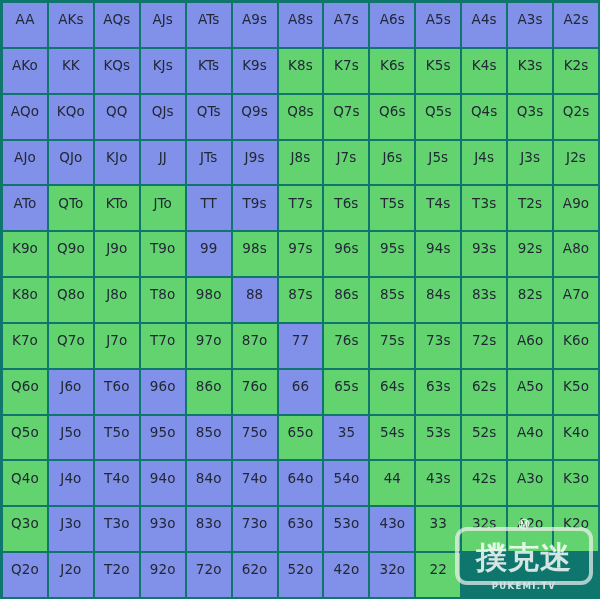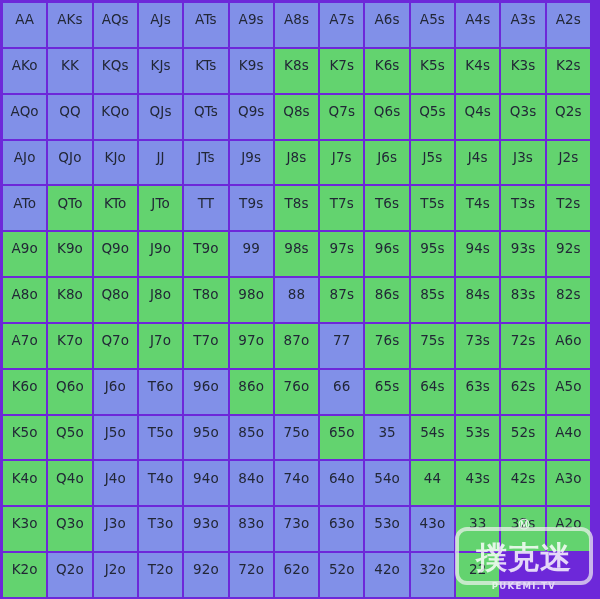--- a/index.html
+++ b/index.html
@@ -24,23 +24,23 @@
   #grid {
     position: absolute;
     top: 0;
     left: 0;
     width: 600px;
     height: 599px;
     display: grid;
     grid-template-columns: repeat(13, 1fr);
     grid-template-rows: repeat(13, 1fr);
     gap: 2px;
-    padding: 3px 10px 2px 3px;
+    padding: 3px 2px 2px 3px;
     box-sizing: border-box;
-    background: #6d28d9;
+    background: #0f766e;
   }
   .cell {
     position: relative;
     display: flex;
     align-items: center;
     justify-content: center;
     font-size: 13.5px;
     line-height: 1;
     color: #222736;
     letter-spacing: 0.1px;
@@ -151,26 +151,26 @@
       <div class="cell call">
         <span class="cell-label">K3s</span>
       </div>
       <div class="cell call">
         <span class="cell-label">K2s</span>
       </div>
       <div class="cell raise">
         <span class="cell-label">AQo</span>
       </div>
       <div class="cell raise">
+        <span class="cell-label">KQo</span>
+      </div>
+      <div class="cell raise">
         <span class="cell-label">QQ</span>
       </div>
       <div class="cell raise">
-        <span class="cell-label">KQo</span>
-      </div>
-      <div class="cell raise">
         <span class="cell-label">QJs</span>
       </div>
       <div class="cell raise">
         <span class="cell-label">QTs</span>
       </div>
       <div class="cell raise">
         <span class="cell-label">Q9s</span>
       </div>
       <div class="cell call">
         <span class="cell-label">Q8s</span>
@@ -242,23 +242,20 @@
         <span class="cell-label">KTo</span>
       </div>
       <div class="cell call">
         <span class="cell-label">JTo</span>
       </div>
       <div class="cell raise">
         <span class="cell-label">TT</span>
       </div>
       <div class="cell raise">
         <span class="cell-label">T9s</span>
-      </div>
-      <div class="cell call">
-        <span class="cell-label">T8s</span>
       </div>
       <div class="cell call">
         <span class="cell-label">T7s</span>
       </div>
       <div class="cell call">
         <span class="cell-label">T6s</span>
       </div>
       <div class="cell call">
         <span class="cell-label">T5s</span>
       </div>

